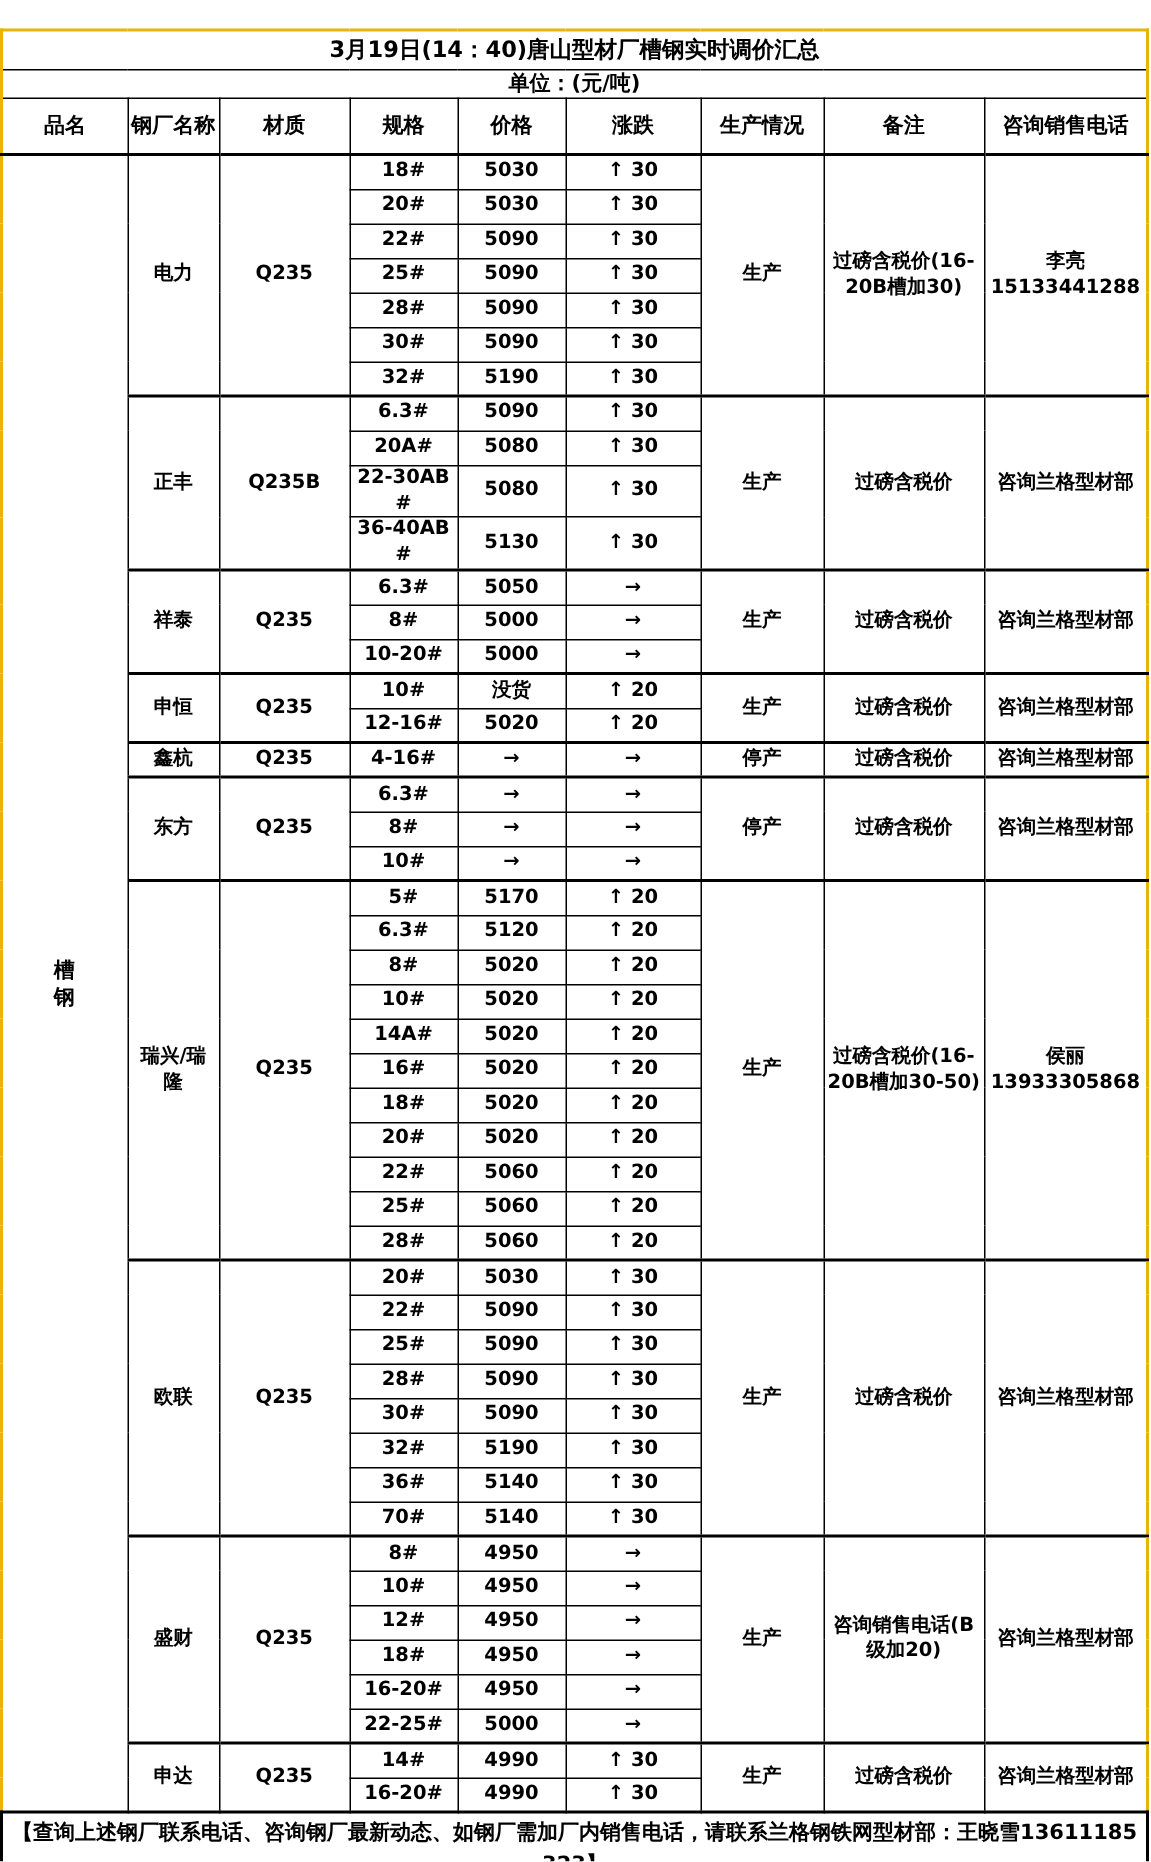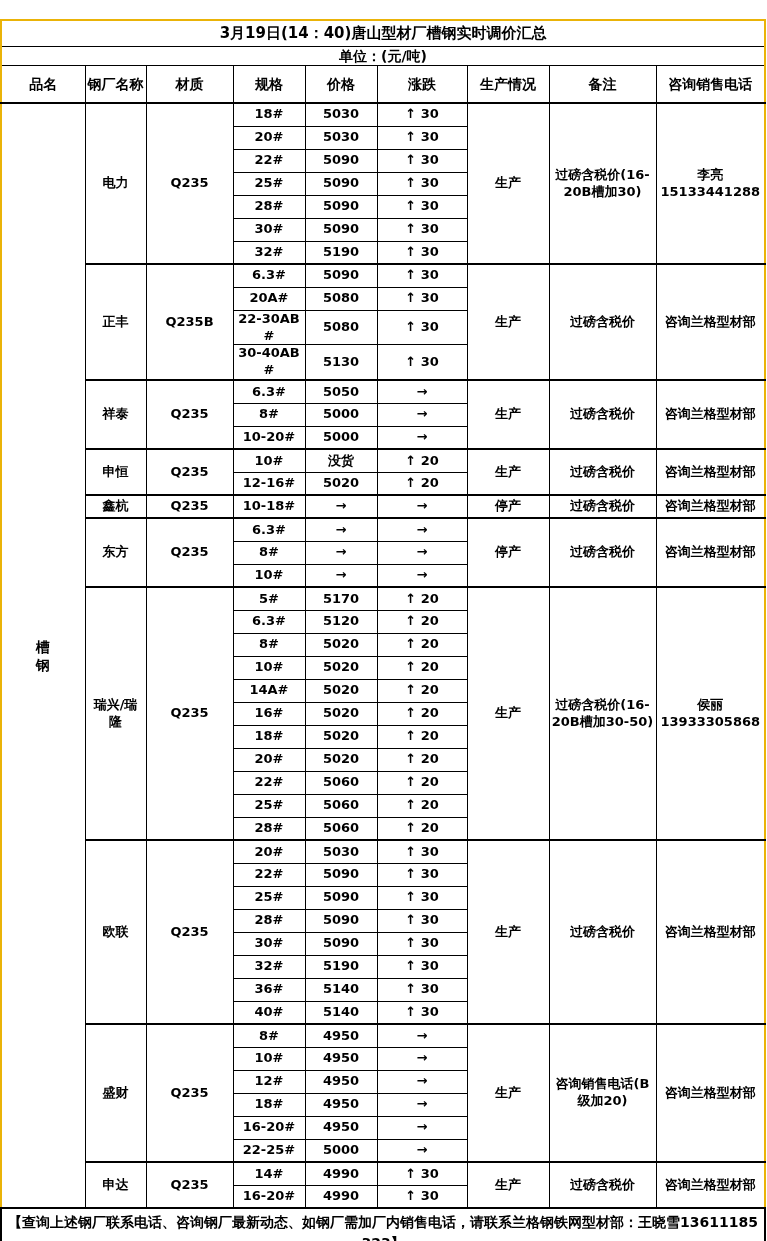--- a/index.html
+++ b/index.html
@@ -133,21 +133,21 @@
           <td>20A#</td>
           <td>5080</td>
           <td>↑ 30</td>
         </tr>
         <tr>
           <td>22-30AB#</td>
           <td>5080</td>
           <td>↑ 30</td>
         </tr>
         <tr>
-          <td>30-40AB#</td>
+          <td>36-40AB#</td>
           <td>5130</td>
           <td>↑ 30</td>
         </tr>
         <tr class="section-start">
           <td rowspan="3">祥泰</td>
           <td rowspan="3">Q235</td>
           <td>6.3#</td>
           <td>5050</td>
           <td>→</td>
           <td rowspan="3">生产</td>
@@ -179,21 +179,21 @@
           </td>
         </tr>
         <tr>
           <td>12-16#</td>
           <td>5020</td>
           <td>↑ 20</td>
         </tr>
         <tr class="section-start">
           <td rowspan="1">鑫杭</td>
           <td rowspan="1">Q235</td>
-          <td>10-18#</td>
+          <td>4-16#</td>
           <td>→</td>
           <td>→</td>
           <td rowspan="1">停产</td>
           <td rowspan="1">过磅含税价</td>
           <td rowspan="1">
             <span class="contact-line">咨询兰格型材部</span>
           </td>
         </tr>
         <tr class="section-start">
           <td rowspan="3">东方</td>
@@ -316,21 +316,21 @@
           <td>32#</td>
           <td>5190</td>
           <td>↑ 30</td>
         </tr>
         <tr>
           <td>36#</td>
           <td>5140</td>
           <td>↑ 30</td>
         </tr>
         <tr>
-          <td>40#</td>
+          <td>70#</td>
           <td>5140</td>
           <td>↑ 30</td>
         </tr>
         <tr class="section-start">
           <td rowspan="6">盛财</td>
           <td rowspan="6">Q235</td>
           <td>8#</td>
           <td>4950</td>
           <td>→</td>
           <td rowspan="6">生产</td>

